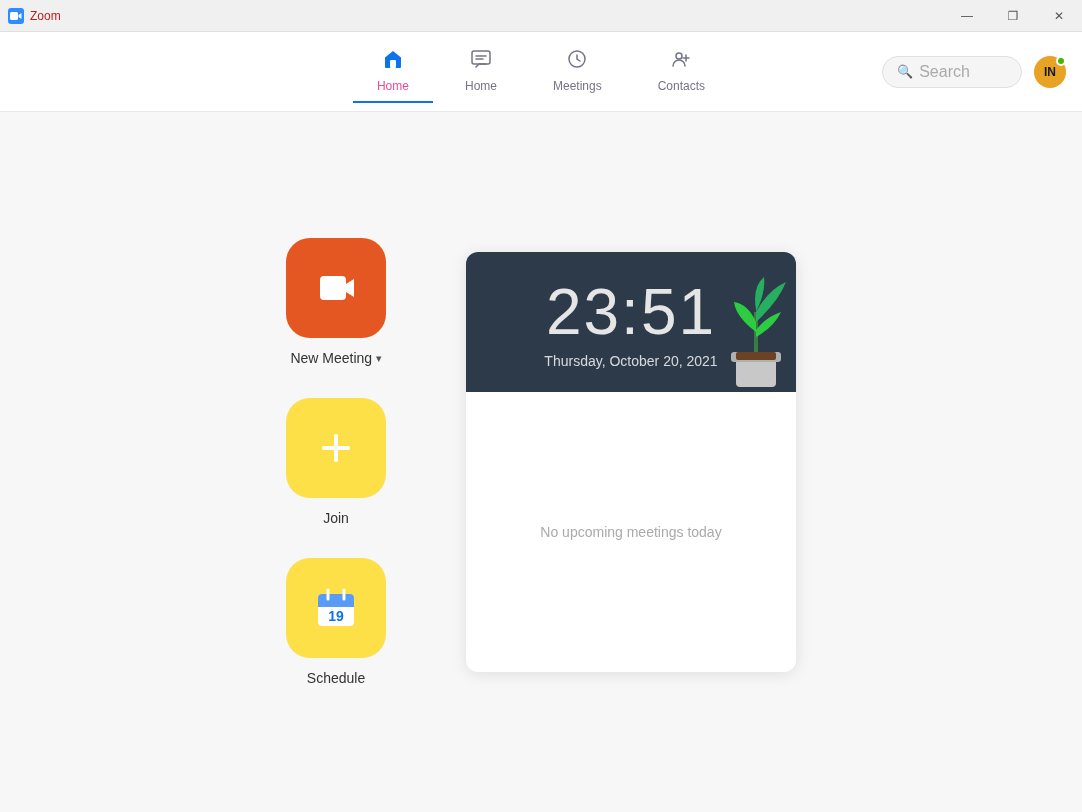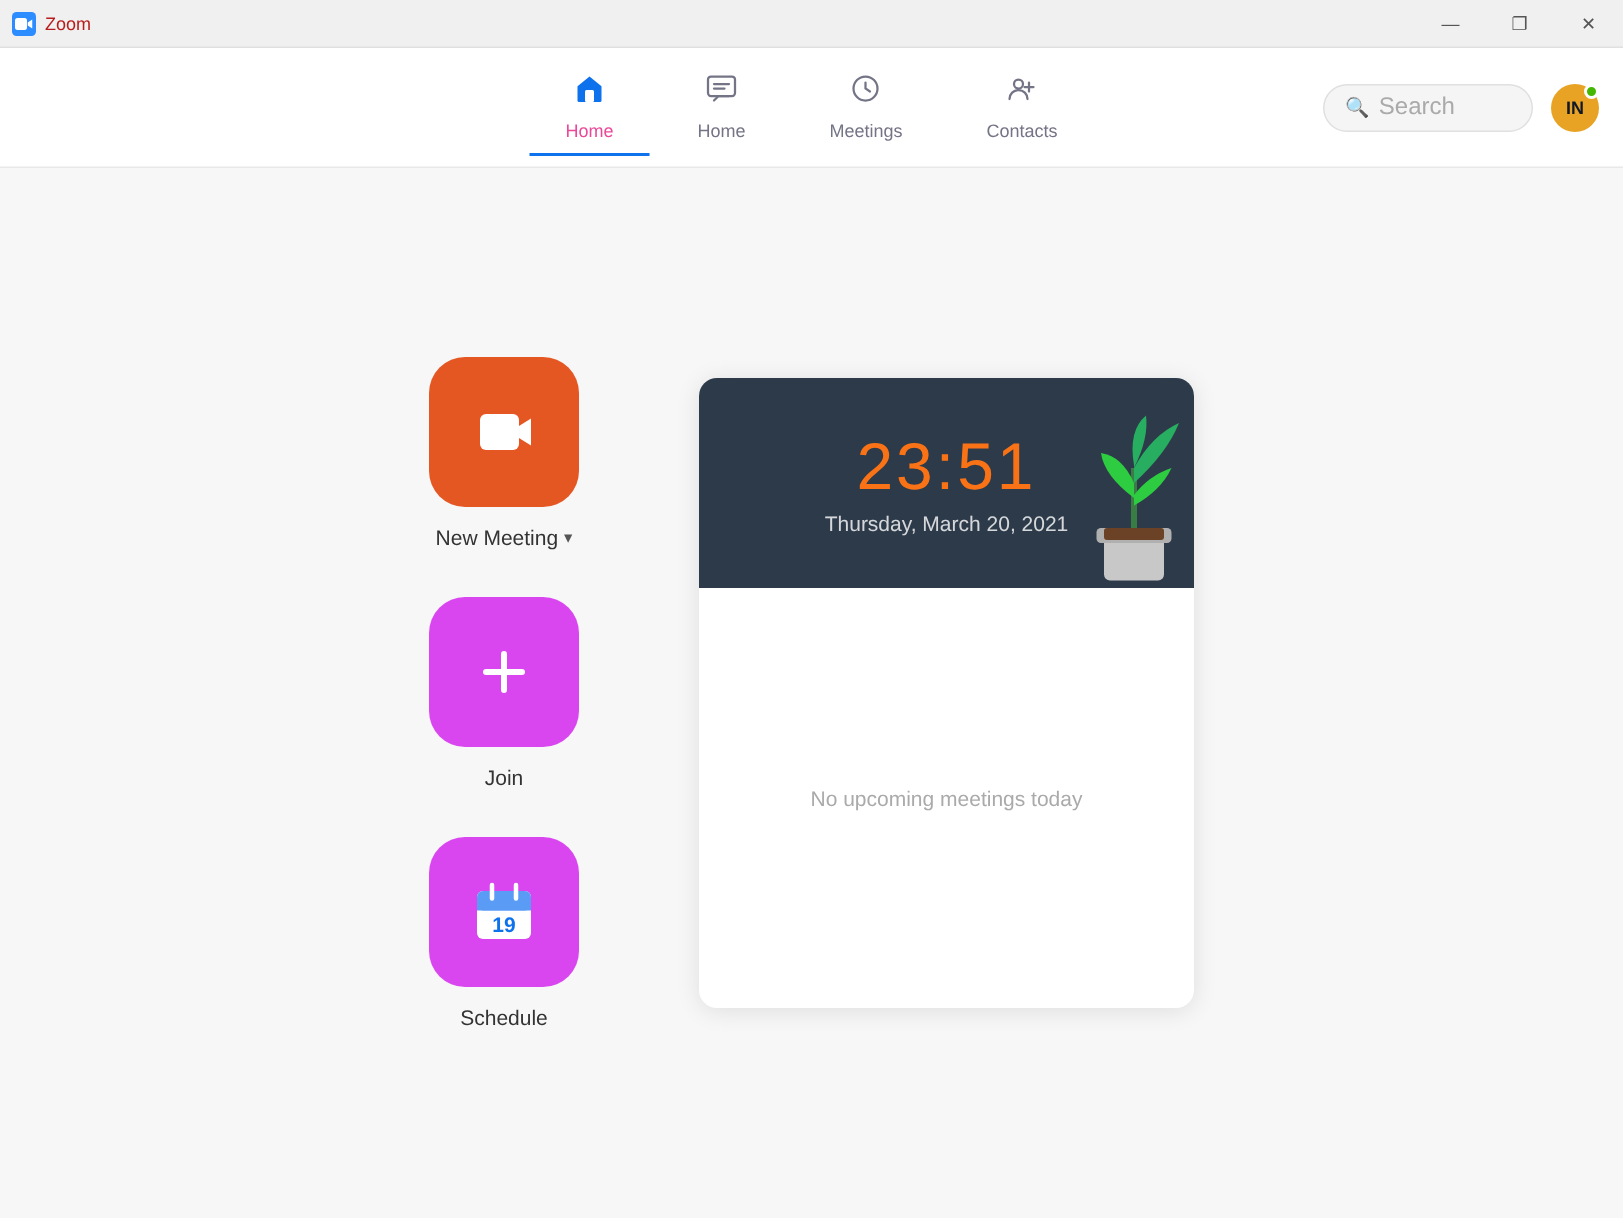--- a/index.html
+++ b/index.html
@@ -182,21 +182,21 @@
       width: 100px;
       height: 100px;
       border-radius: 24px;
       display: flex;
       align-items: center;
       justify-content: center;
       cursor: pointer;
       transition: opacity 0.2s;
     }
     .action-btn.orange { background: #e55722; }
-    .action-btn.blue { background: #d946ef; }
+    .action-btn.blue { background: #fde047; }
     .action-label-wrapper {
       display: flex;
       align-items: center;
       gap: 4px;
     }
     .action-label {
       font-size: 14px;
       color: #333;
     }
     .action-dropdown {
@@ -216,22 +216,22 @@
     .clock-header {
       background: #2d3a4a;
       height: 140px;
       display: flex;
       align-items: center;
       justify-content: center;
       position: relative;
       overflow: hidden;
     }
     .clock-time {
-      font-size: 44px;
-      color: #f97316;
+      font-size: 64px;
+      color: #e5e5e5;
       font-weight: 300;
       letter-spacing: 2px;
       z-index: 1;
       text-align: center;
     }
     .clock-date {
       font-size: 14px;
       color: rgba(255,255,255,0.8);
       margin-top: 4px;
       text-align: center;
@@ -394,21 +394,21 @@
       </div>
     </div>
 
 
   </div>
 
   <div class="clock-panel">
     <div class="clock-header">
       <div class="clock-text-area">
         <div class="clock-time">23:51</div>
-        <div class="clock-date">Thursday, March 20, 2021</div>
+        <div class="clock-date">Thursday, October 20, 2021</div>
       </div>
 
       <svg class="plant-decoration" viewBox="0 0 80 130" fill="none" xmlns="http://www.w3.org/2000/svg">
 
         <rect x="20" y="95" width="40" height="30" rx="4" fill="#c8c8c8"></rect>
         <rect x="15" y="90" width="50" height="10" rx="3" fill="#b0b0b0"></rect>
 
         <rect x="20" y="90" width="40" height="8" rx="2" fill="#6b4226"></rect>
 
         <line x1="40" y1="90" x2="40" y2="50" stroke="#3a7d44" stroke-width="4"></line>

